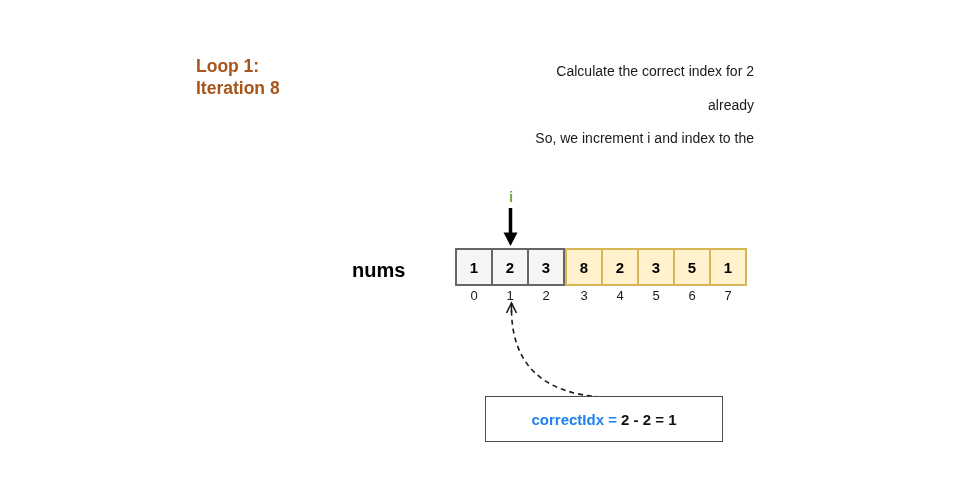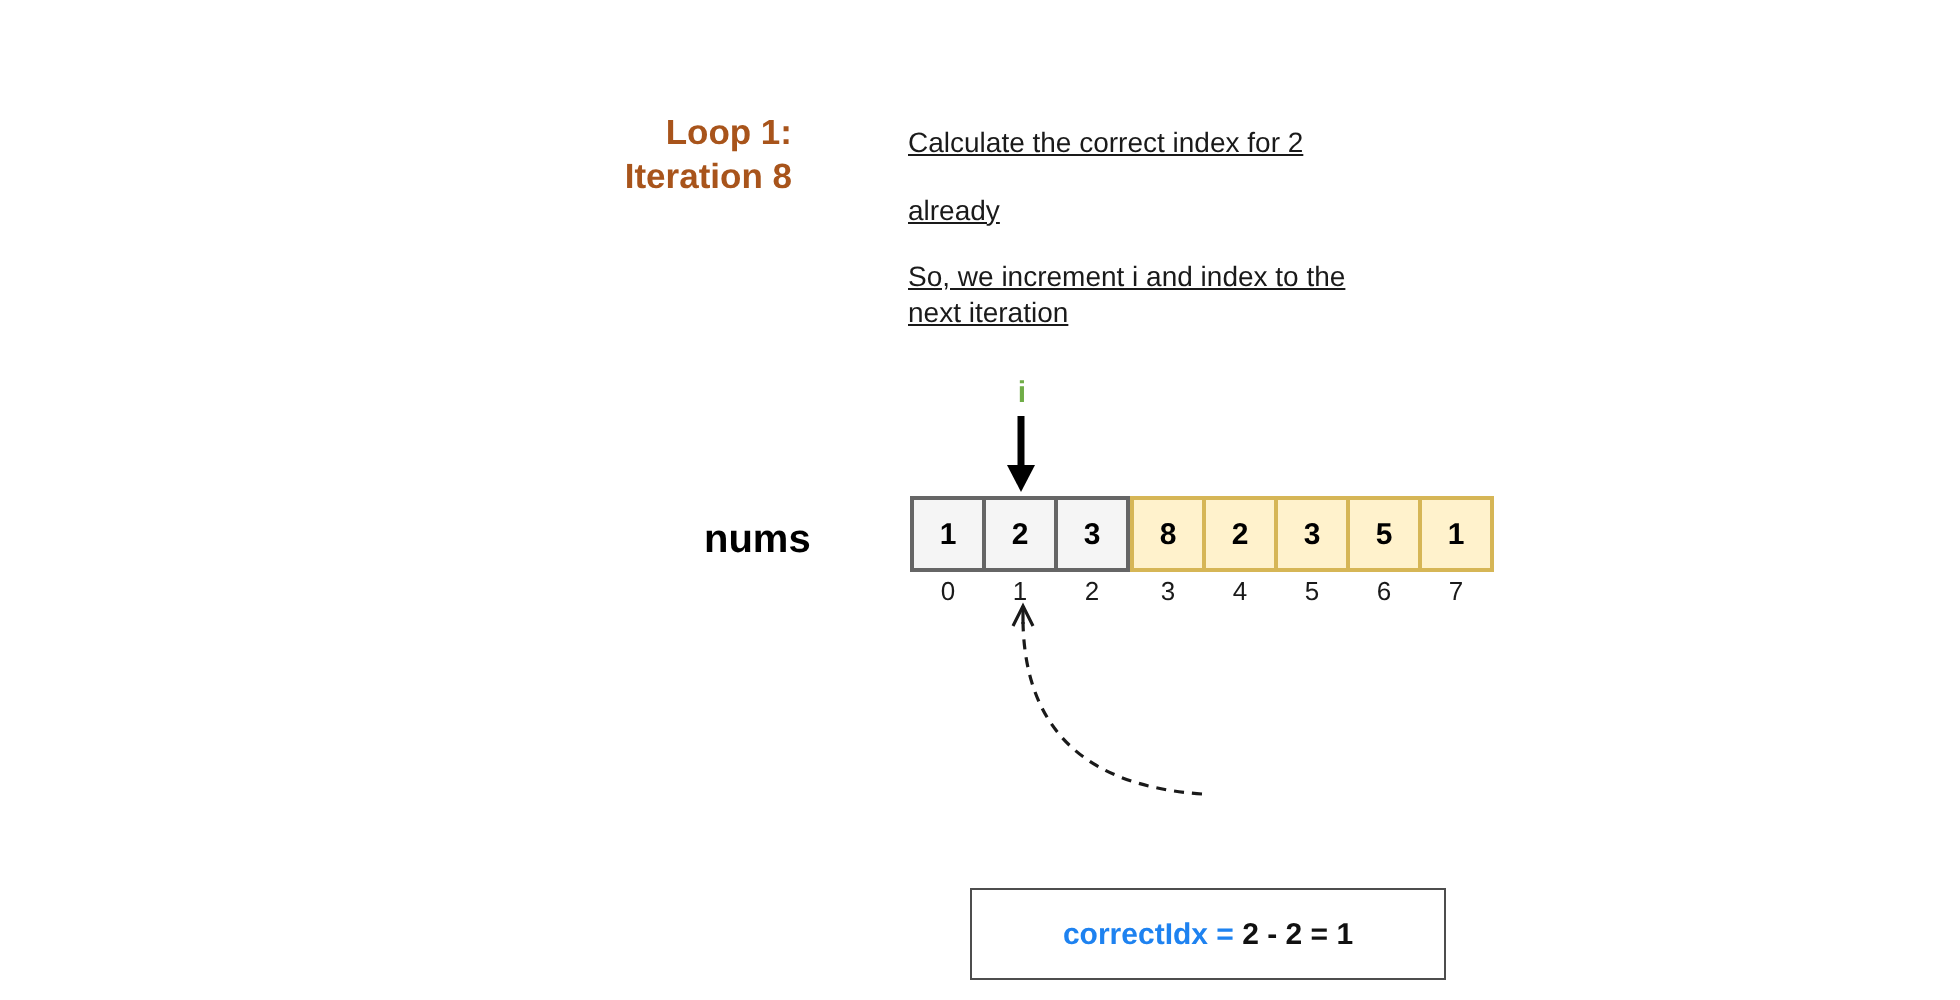--- a/index.html
+++ b/index.html
@@ -8,31 +8,31 @@
   .stage {
     position: relative;
     width: 980px; height: 500px;
     background: #ffffff;
     overflow: hidden;
   }
 
   
   .title {
     position: absolute; left: 196px; top: 55px; width: 200px;
-    text-align: right;
+    text-align: left;
     color: #A8541B;
     font-size: 17.5px; font-weight: bold; line-height: 22px;
   }
 
   
   .desc {
     position: absolute; left: 454px; top: 47px; width: 300px;
-    text-align: left;
+    text-align: right;
     color: #1a1a1a;
-    font-size: 14px; line-height: 17.5px; text-decoration: underline;
+    font-size: 14px; line-height: 17.5px;
   }
   .desc p { margin: 0 0 16px 0; }
   .desc p:last-child { margin-bottom: 0; }
 
   
   .nums-label {
     position: absolute; left: 352px; top: 259px; width: 60px;
     font-size: 20px; font-weight: bold; color: #000;
   }
 
@@ -79,21 +79,20 @@
   }
 
   
   .calc-box {
     position: absolute; left: 485px; top: 396px; width: 238px; height: 46px;
     background: #ffffff;
     border: 1.5px solid #4d4d4d;
     display: flex; align-items: center; justify-content: center;
     font-size: 15px; font-weight: bold;
     white-space: pre;
-    margin-top: 48px;
   }
   .calc-box .lhs { color: #1E82F0; }
   .calc-box .rhs { color: #111111; }
 </style>
 </head>
 <body>
 
 <div class="stage">
 
   <div class="title">
@@ -106,21 +105,20 @@
       </p>
       <div>Calculate the correct index for 2</div>
     <p></p>
     <p>
       </p>
       <div>already</div>
     <p></p>
     <p>
       </p>
       <div>So, we increment i and index to the</div>
-      <div>next iteration</div>
     <p></p>
   </div>
 
   <div class="nums-label">nums</div>
 
   <div class="array">
     <div class="cell gray">
         <span>1</span>
       </div>
     <div class="cell gray">

